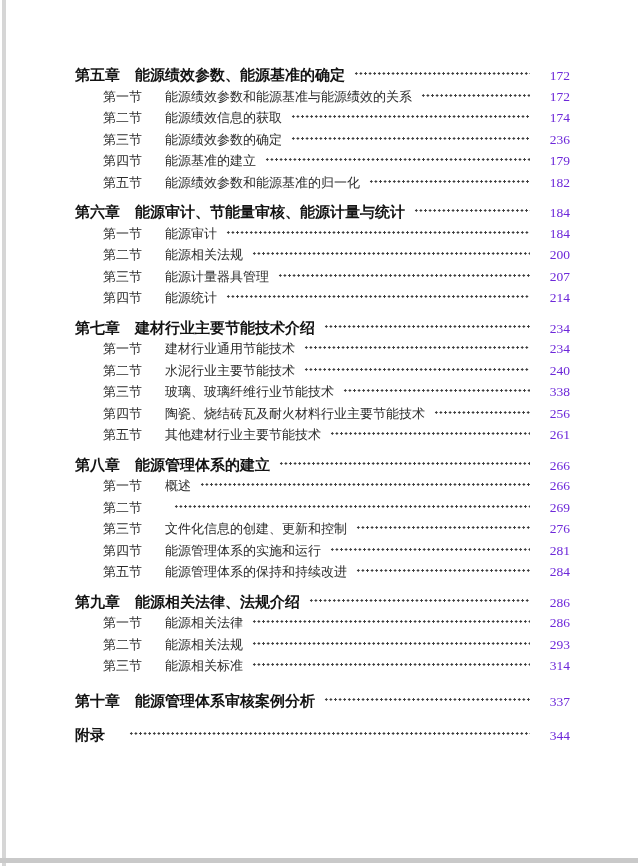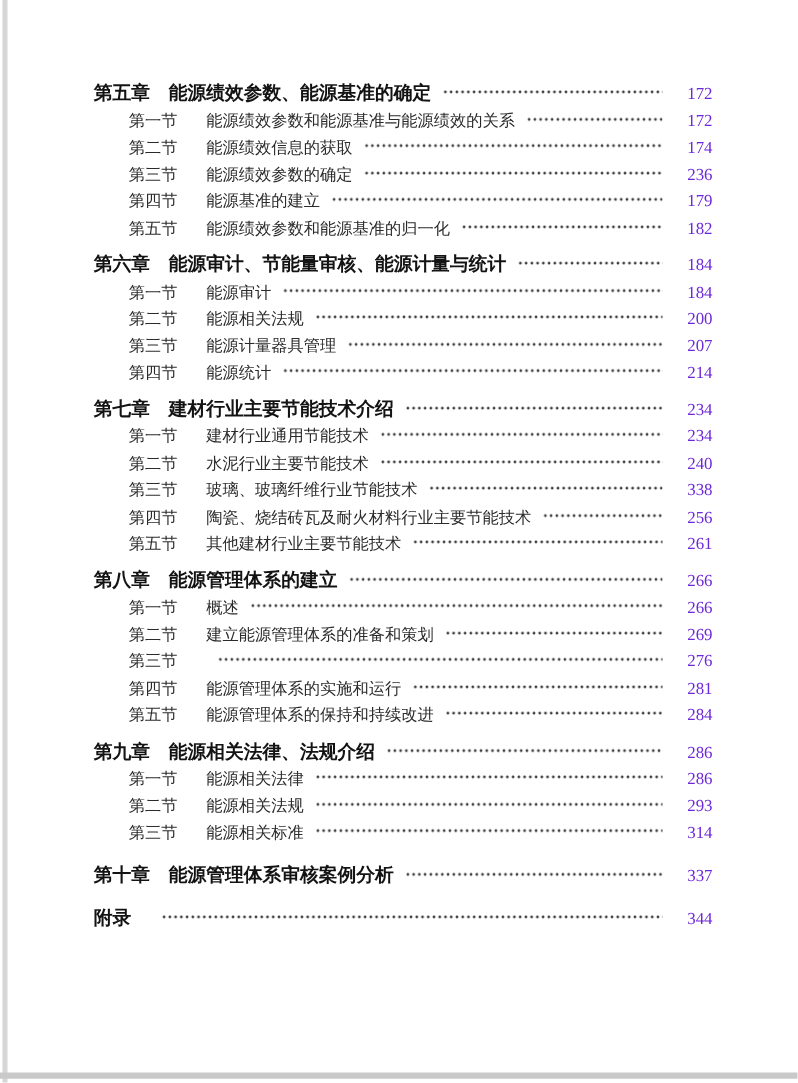--- a/index.html
+++ b/index.html
@@ -213,27 +213,27 @@
     <div class="sections">
   <div class="row section-row">
     <span class="label">第一节</span>
     <span class="title">概述</span>
     <span class="leader"></span>
     <span class="pagenum">266</span>
   </div>
 
   <div class="row section-row">
     <span class="label">第二节</span>
-    <span class="title">建立能源管理体系的准备和策划</span>
     <span class="leader"></span>
     <span class="pagenum">269</span>
   </div>
 
   <div class="row section-row">
     <span class="label">第三节</span>
+    <span class="title">文件化信息的创建、更新和控制</span>
     <span class="leader"></span>
     <span class="pagenum">276</span>
   </div>
 
   <div class="row section-row">
     <span class="label">第四节</span>
     <span class="title">能源管理体系的实施和运行</span>
     <span class="leader"></span>
     <span class="pagenum">281</span>
   </div>

